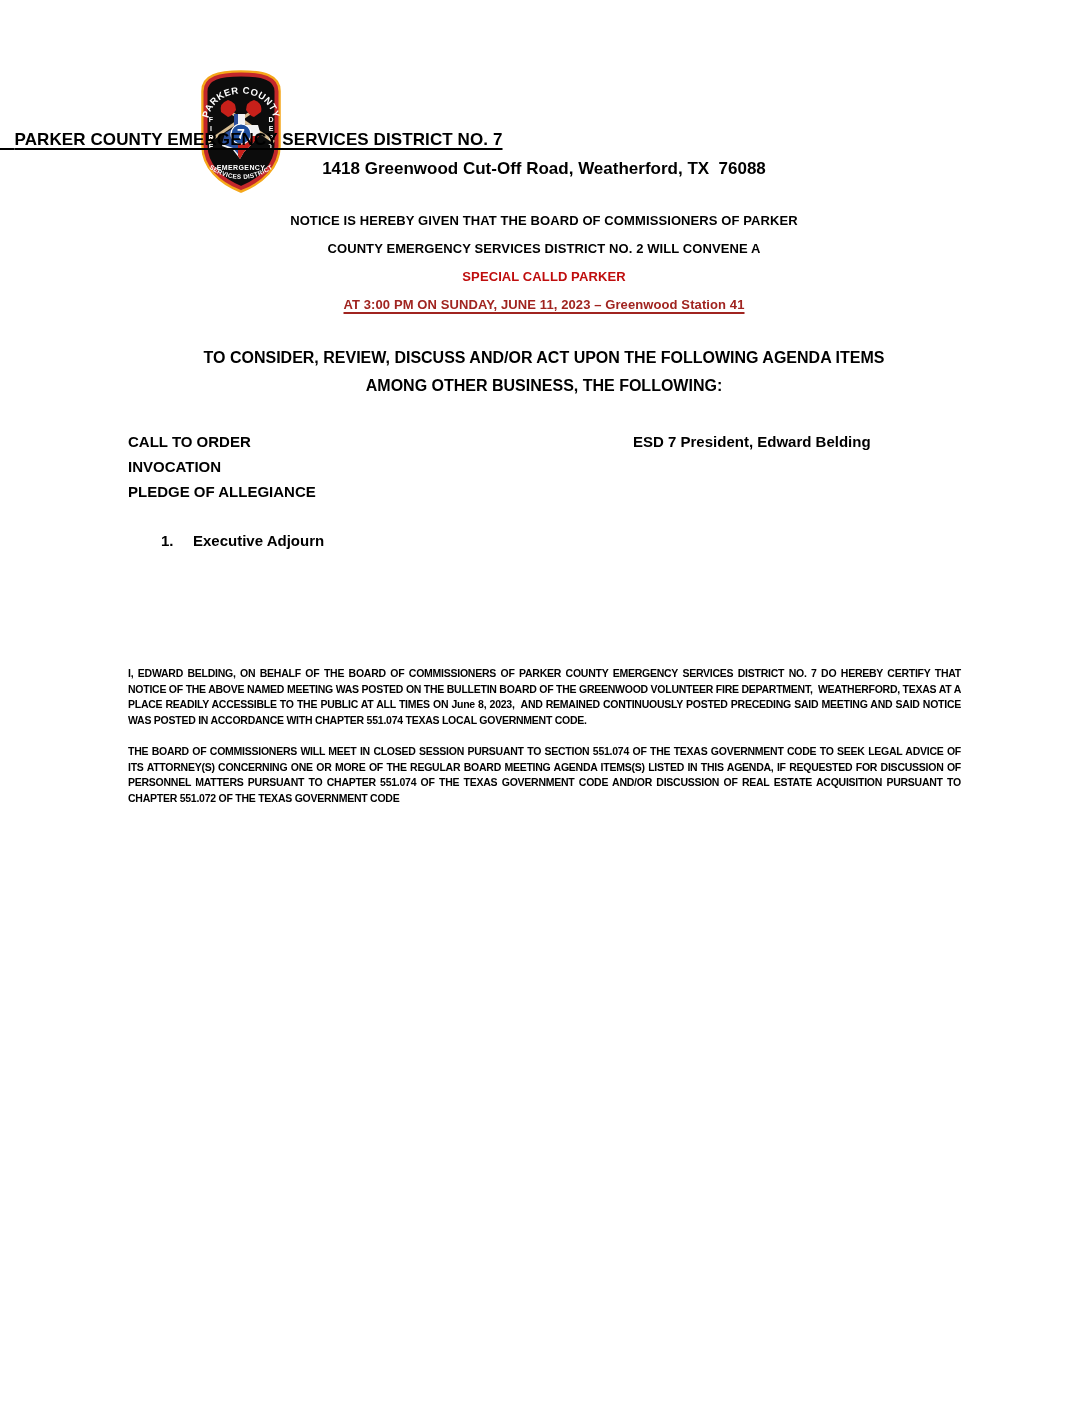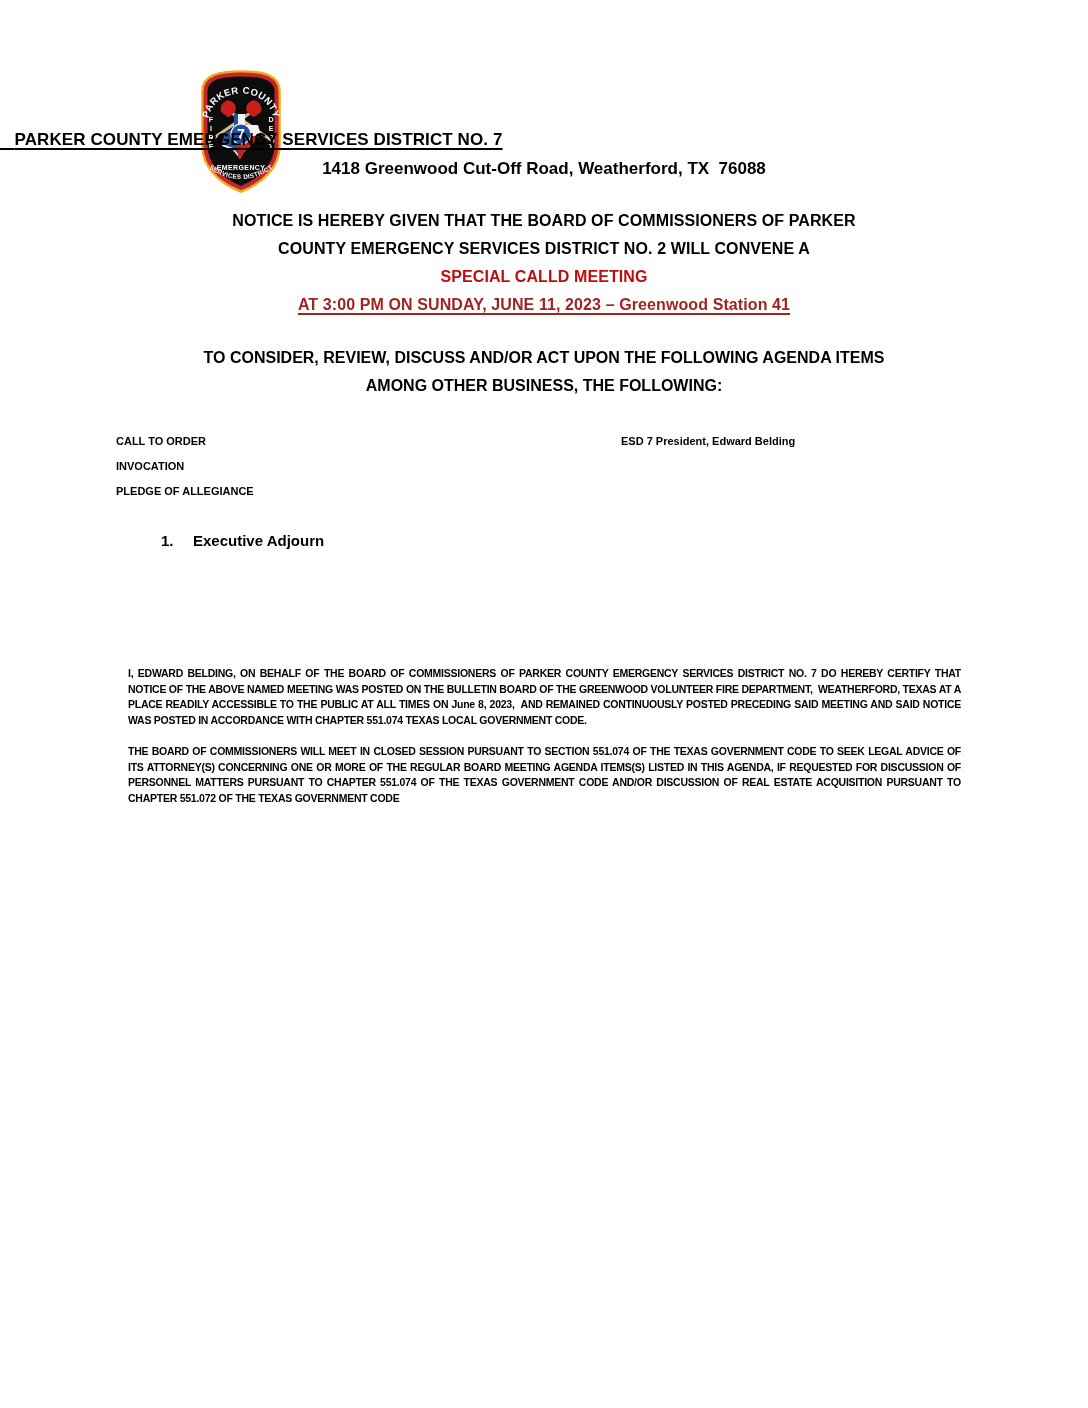--- a/index.html
+++ b/index.html
@@ -14,31 +14,31 @@
     font-size:17px;font-weight:bold;letter-spacing:.1px;
   }
   .doc-title .u{text-decoration:underline;text-decoration-thickness:2px;text-underline-offset:3px;}
   .doc-address{
     position:absolute;top:159px;left:0;width:100%;text-align:center;
     font-size:17px;font-weight:bold;white-space:pre-wrap;
   }
   
   .notice{
     position:absolute;top:207px;left:0;width:100%;text-align:center;
-    font-size:16px;font-weight:bold;line-height:28px;letter-spacing:.1px;
+    font-size:13px;font-weight:bold;line-height:28px;letter-spacing:.1px;
   }
   .notice .underlined{text-decoration:underline;text-decoration-thickness:2px;text-underline-offset:3px;}
   .purpose{
     position:absolute;top:344px;left:0;width:100%;text-align:center;
     font-size:16px;font-weight:bold;line-height:28px;
   }
   
   .opening{
-    position:absolute;top:429px;left:116px;width:830px;
-    font-size:11px;font-weight:bold;line-height:25px;
+    position:absolute;top:429px;left:128px;width:830px;
+    font-size:15px;font-weight:bold;line-height:25px;
   }
   .president{position:absolute;left:505px;top:0;white-space:nowrap;}
   
   .agenda{
     position:absolute;top:528px;left:128px;width:700px;
     font-size:15px;font-weight:bold;line-height:25px;
   }
   .agenda-row{margin-left:33px;}
   .agenda-num{display:inline-block;width:32px;}
   
@@ -94,21 +94,21 @@
   </svg>
 
   <div class="doc-title">
     <span class="u"><span>&nbsp;&nbsp;&nbsp;</span><span>PARKER COUNTY EMERGENCY SERVICES DISTRICT NO. 7</span></span>
   </div>
   <div class="doc-address">1418 Greenwood Cut-Off Road, Weatherford, TX  76088</div>
 
   <div class="notice">
     <div>NOTICE IS HEREBY GIVEN THAT THE BOARD OF COMMISSIONERS OF PARKER</div>
     <div>COUNTY EMERGENCY SERVICES DISTRICT NO. 2 WILL CONVENE A</div>
-    <div style="color: rgb(191, 13, 13);">SPECIAL CALLD MEETING</div>
+    <div style="color: rgb(191, 13, 13);">SPECIAL CALLD PARKER</div>
     <div class="underlined" style="color: rgb(160, 36, 32);">AT 3:00 PM ON SUNDAY, JUNE 11, 2023 – Greenwood Station 41</div>
   </div>
 
   <div class="purpose">
     <div>TO CONSIDER, REVIEW, DISCUSS AND/OR ACT UPON THE FOLLOWING AGENDA ITEMS</div>
     <div>AMONG OTHER BUSINESS, THE FOLLOWING:</div>
   </div>
 
   <div class="opening" style="position:absolute;">
     <div style="position:relative;">

